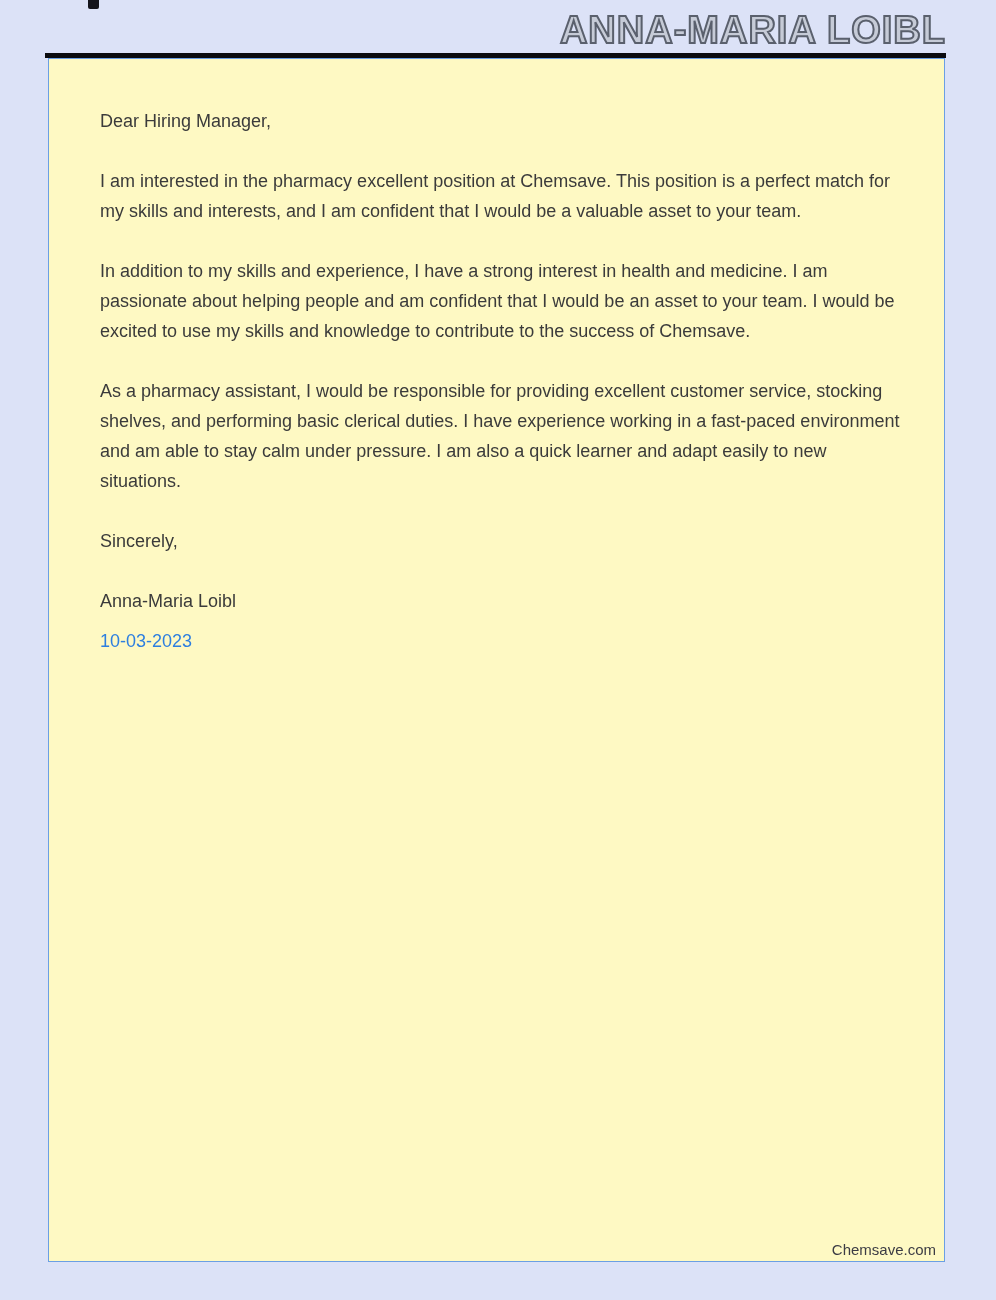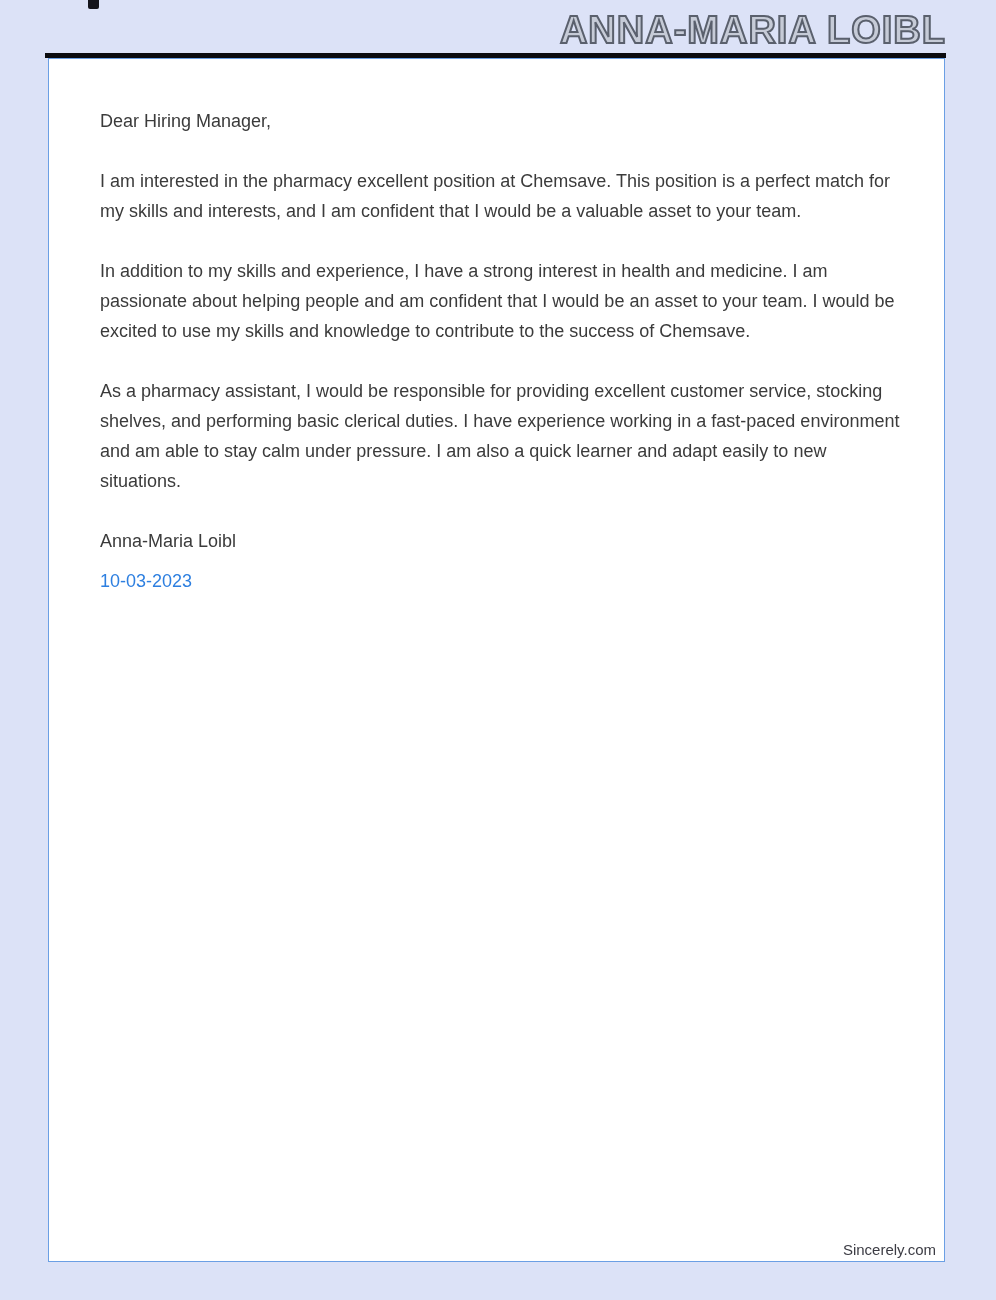--- a/index.html
+++ b/index.html
@@ -41,21 +41,21 @@
     width: 901px;
     height: 5px;
     background: #0b0b0f;
   }
   .document {
     position: absolute;
     left: 48px;
     top: 58px;
     width: 897px;
     height: 1204px;
-    background: #ffffff;
+    background: #fef9c3;
     border: 1px solid #6b9fe4;
     box-sizing: border-box;
   }
   .letter-body {
     position: absolute;
     left: 51px;
     top: 47px;
     width: 800px;
     color: #3b3b3b;
     font-size: 18px;
@@ -83,17 +83,18 @@
 <h1 class="header-name">ANNA-MARIA LOIBL</h1>
 
 <div class="divider"></div>
 
 <div class="document">
   <div class="letter-body">
     <p>Dear Hiring Manager,</p>
     <p>I am interested in the pharmacy excellent position at Chemsave. This position is a perfect match for my skills and interests, and I am confident that I would be a valuable asset to your team.</p>
     <p>In addition to my skills and experience, I have a strong interest in health and medicine. I am passionate about helping people and am confident that I would be an asset to your team. I would be excited to use my skills and knowledge to contribute to the success of Chemsave.</p>
     <p>As a pharmacy assistant, I would be responsible for providing excellent customer service, stocking shelves, and performing basic clerical duties. I have experience working in a fast-paced environment and am able to stay calm under pressure. I am also a quick learner and adapt easily to new situations.</p>
+    <p>Sincerely,</p>
     <p class="signature">Anna-Maria Loibl</p>
     <p class="date">10-03-2023</p>
   </div>
-  <div class="watermark">Sincerely.com</div>
+  <div class="watermark">Chemsave.com</div>
 </div>
 
 </body></html>

